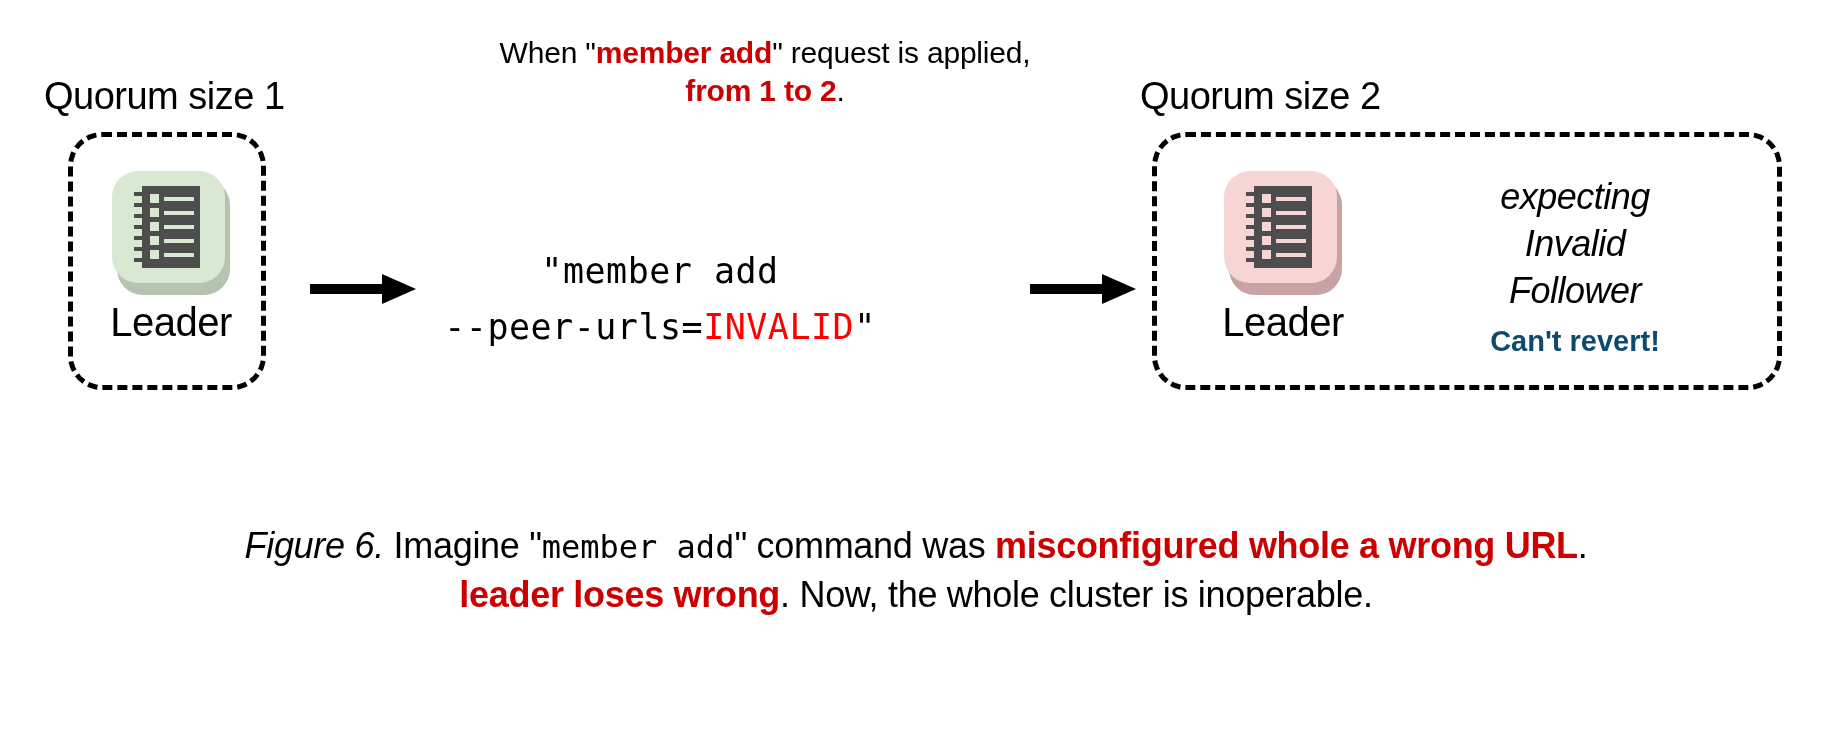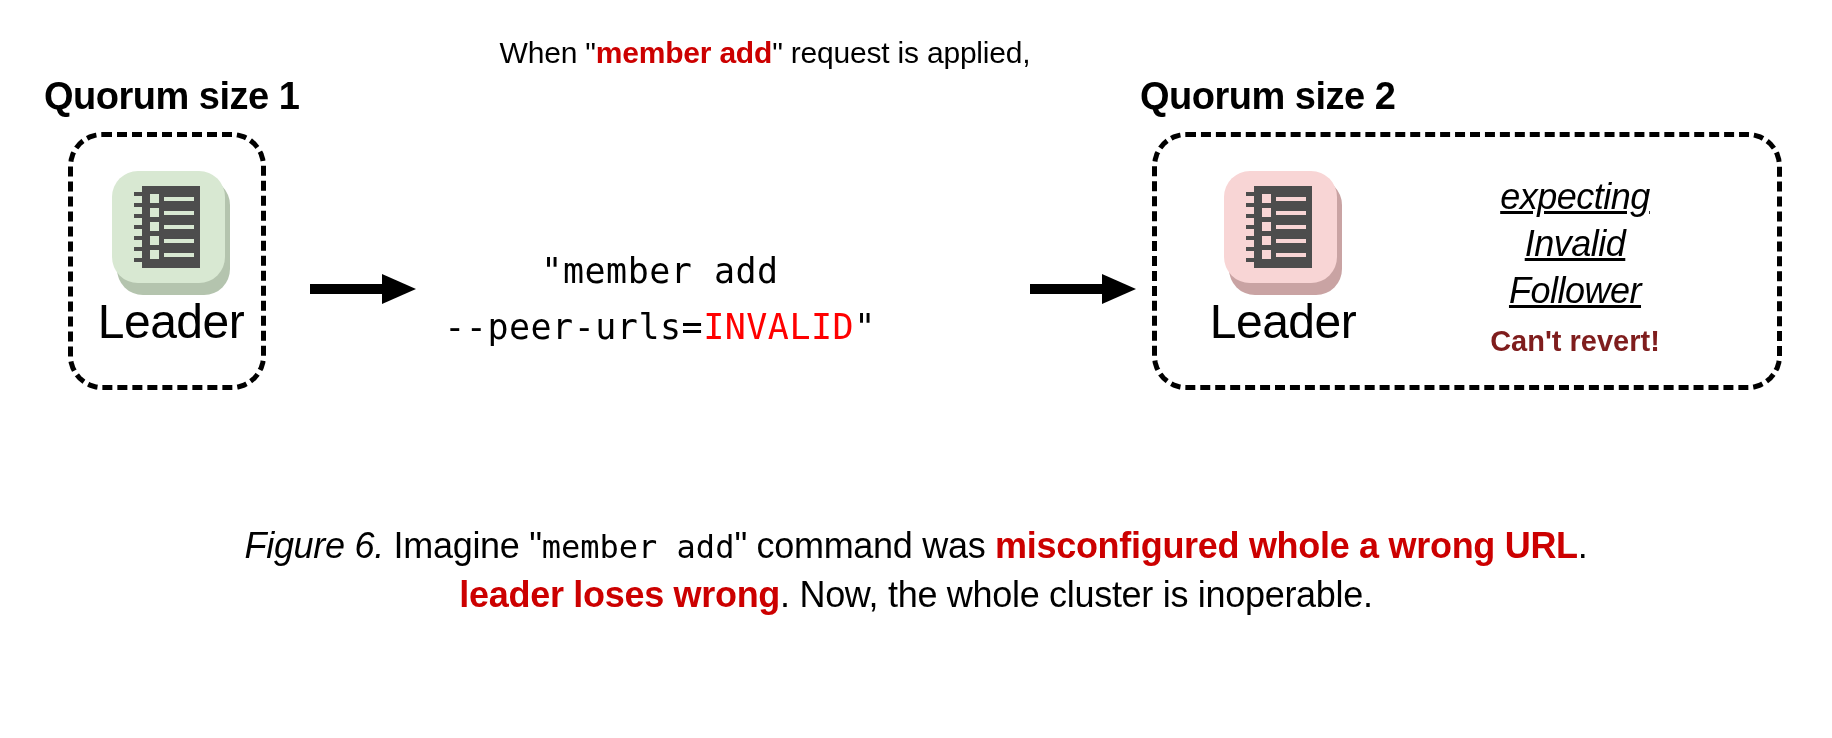--- a/index.html
+++ b/index.html
@@ -33,21 +33,21 @@
     font-size: 30px;
     line-height: 38px;
     font-weight: 400;
     letter-spacing: -0.2px;
   }
   .red-bold { color: #cc0000; font-weight: bold; }
 
   
   .quorum-label {
     font-size: 38px;
-    font-weight: 700;
+    font-weight: 400;
     white-space: nowrap;
     letter-spacing: -0.5px;
     text-align: center;
   }
   #quorum-label-left  { left: 44px;  top: 75px; }
   #quorum-label-right { left: 1140px; top: 75px; }
 
   
   .cluster-box {
     border: 5px dashed #000000;
@@ -90,48 +90,47 @@
   .node-icon-face {
     position: absolute;
     left: 0;
     top: 6px;
     width: 113px;
     height: 112px;
     border-radius: 26px;
   }
   .node-icon-face svg { display: block; }
   .node-label {
-    font-size: 48px;
+    font-size: 40px;
     line-height: 42px;
     margin-top: 6px;
     letter-spacing: -0.5px;
   }
 
   
   #expecting-text {
     position: absolute;
     left: 218px;
     top: 36px;
     width: 400px;
     text-align: center;
     font-style: italic;
     font-size: 36px;
     line-height: 47px;
     letter-spacing: -0.5px;
-    text-decoration: underline;
   }
   #cant-revert {
     position: absolute;
     left: 218px;
     top: 188px;
     width: 400px;
     text-align: center;
     font-size: 29px;
     font-weight: bold;
-    color: #7f1d1d;
+    color: #0c4a6e;
   }
 
   
   .arrow { position: absolute; }
   #arrow-1 { left: 310px; top: 272px; }
   #arrow-2 { left: 1030px; top: 272px; }
 
   
   #command {
     left: 420px;
@@ -163,20 +162,21 @@
     letter-spacing: 0;
   }
 </style>
 </head>
 <body>
 
 <div id="stage">
 
   <div class="abs" id="top-annotation">
     <div><span>When "</span><span class="red-bold">member add</span><span>" request is applied,</span></div>
+    <div><span class="red-bold">from 1 to 2</span><span>.</span></div>
   </div>
 
   <div class="abs quorum-label" id="quorum-label-left">Quorum size 1</div>
 
   <div class="abs cluster-box" id="cluster-left">
     <div class="node" id="node-left">
       <div class="node-icon-wrap">
         <div class="node-icon-shadow" style="background:#b4c4ae;"></div>
         <div class="node-icon-face" style="background:#d8e8d2;">
           <svg width="113" height="112" viewBox="0 0 113 112" xmlns="http://www.w3.org/2000/svg" aria-hidden="true">

